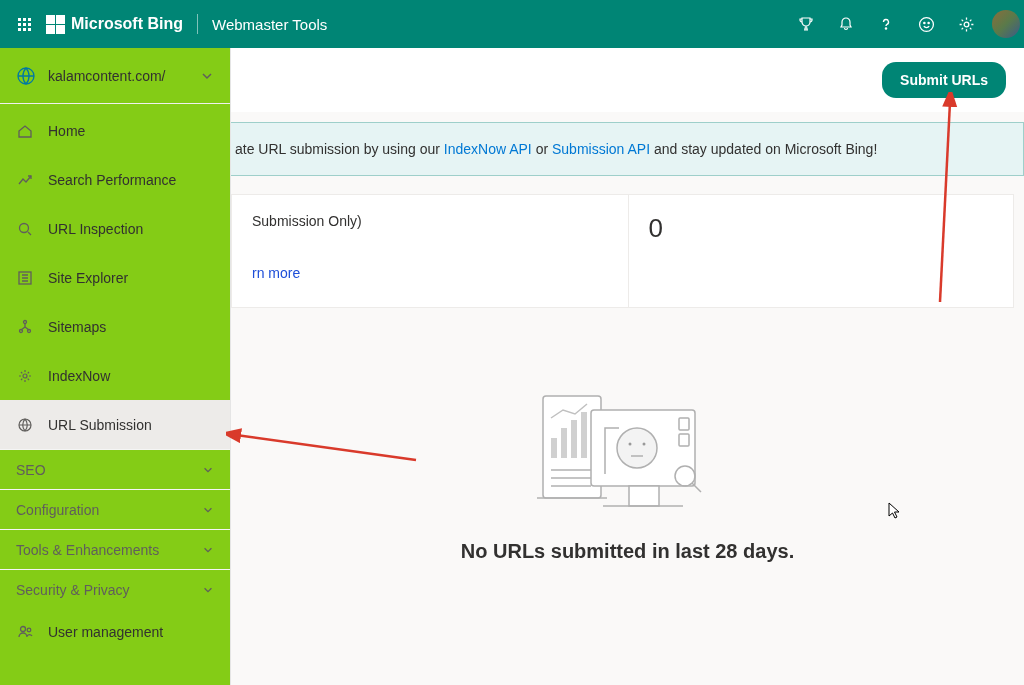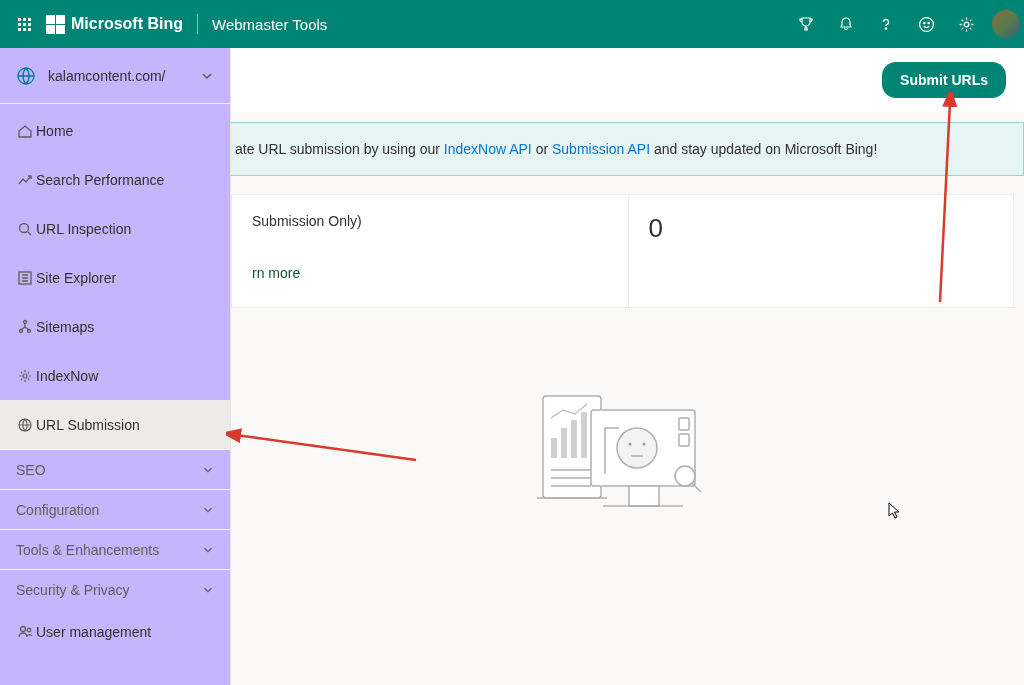--- a/index.html
+++ b/index.html
@@ -14,47 +14,47 @@
 .bing-squares { display: grid; grid-template-columns: 9px 9px; grid-template-rows: 9px 9px; gap: 1px; }
 .bing-squares span { background: #fff; width: 9px; height: 9px; }
 .vdiv { width: 1px; height: 20px; background: rgba(255,255,255,0.5); margin: 0 14px; }
 .tool-title { font-size: 15px; font-weight: 400; }
 .header-spacer { flex: 1; }
 .header-icon { width: 40px; height: 48px; display: flex; align-items: center; justify-content: center; cursor: pointer; color: #fff; }
 .avatar { width: 28px; height: 28px; border-radius: 50%; background: linear-gradient(135deg,#8a6d3b,#5a7a4a,#3a5a8a); margin-left: 6px; margin-right: -4px; }
 
 
 .layout { display: flex; height: calc(685px - 48px); }
-.sidebar { width: 231px; border-right: 1px solid #e5e5e5; background: #c4b5fd; display: flex; flex-direction: column; }
+.sidebar { width: 231px; border-right: 1px solid #e5e5e5; background: #84cc16; display: flex; flex-direction: column; }
 .site-picker { height: 56px; display: flex; align-items: center; padding: 0 16px; gap: 12px; cursor: pointer; border-bottom: 1px solid #f0f0f0; }
 .site-picker .globe { color: #0078a4; }
 .site-picker .site-name { flex: 1; font-size: 14px; color: #323130; }
 .chev { color: #605e5c; }
 
 .nav { padding-top: 2px; }
-.nav-item { height: 49px; display: flex; align-items: center; padding: 0 16px; gap: 2px; cursor: pointer; color: #323130; font-size: 14px; }
+.nav-item { height: 49px; display: flex; align-items: center; padding: 0 16px; gap: 14px; cursor: pointer; color: #323130; font-size: 14px; }
 .nav-item.active { background: #edebe9; }
 .nav-item .icon { width: 18px; display: flex; align-items: center; justify-content: center; color: #605e5c; }
 .nav-group { height: 40px; display: flex; align-items: center; justify-content: space-between; padding: 0 16px; cursor: pointer; color: #605e5c; font-size: 14px; border-top: 1px solid #f5f5f5; }
 .nav-group:first-of-type { border-top: none; }
 
 
 .main { flex: 1; background: #faf9f8; position: relative; padding: 0; overflow: hidden; }
 .topbar { height: 64px; background: #fff; display: flex; align-items: center; justify-content: flex-end; padding: 0 18px; }
 .submit-btn { background: #008575; color: #fff; border: none; padding: 10px 18px; font-size: 14px; font-weight: 600; cursor: pointer; border-radius: 14px; }
 
 .info-banner { margin: 10px 0 18px 0; background: #e6f4f4; border: 1px solid #9ecfca; padding: 18px 18px 18px 4px; font-size: 14px; color: #323130; border-left: none; }
 .info-banner .link { color: #0078d4; }
 
 .cards { display: flex; gap: 11px; background: #fff; border: 1px solid #edebe9; margin-right: 10px; }
 .card { flex: 1; padding: 18px 20px 26px 20px; }
 .card + .card { border-left: 1px solid #edebe9; }
 .card-title { font-size: 14px; color: #323130; margin-bottom: 14px; }
 .card-value { font-size: 26px; color: #323130; font-weight: 400; }
-.learn-more { color: #14532d; font-size: 14px; }
+.learn-more { color: #1d4ed8; font-size: 14px; }
 
 .empty-state { text-align: center; padding-top: 70px; }
 .empty-illustration { display: inline-block; }
 .empty-text { font-size: 20px; color: #323130; margin-top: 18px; font-weight: 600; }
 
 
 .arrow { position: absolute; pointer-events: none; }
 
 .cursor-arrow { position: absolute; left: 888px; top: 502px; pointer-events: none; }
 
@@ -295,20 +295,21 @@
           <circle cx="111" cy="66" r="1.5" fill="#999" stroke="none"></circle>
           <line x1="98" y1="78" x2="110" y2="78"></line>
           <path d="M72 96 L72 50 L86 50"></path>
           <circle cx="152" cy="98" r="10"></circle>
           <line x1="159" y1="105" x2="168" y2="114"></line>
           <rect x="96" y="108" width="30" height="20" fill="#fff"></rect>
           <line x1="70" y1="128" x2="150" y2="128"></line>
           <line x1="4" y1="120" x2="74" y2="120"></line>
         </svg>
       </div>
+      <div class="empty-text">No URLs submitted in last 28 days.</div>
     </div>
   </div>
 </div>
 
 <svg class="arrow" style="left:226px; top:390px;" width="200" height="80">
   <defs>
       <marker id="ah1" markerWidth="10" markerHeight="10" refX="2" refY="3" orient="auto">
         <path d="M0,0 L0,6 L8,3 z" fill="#d93a2b"></path>
       </marker>
     </defs>

